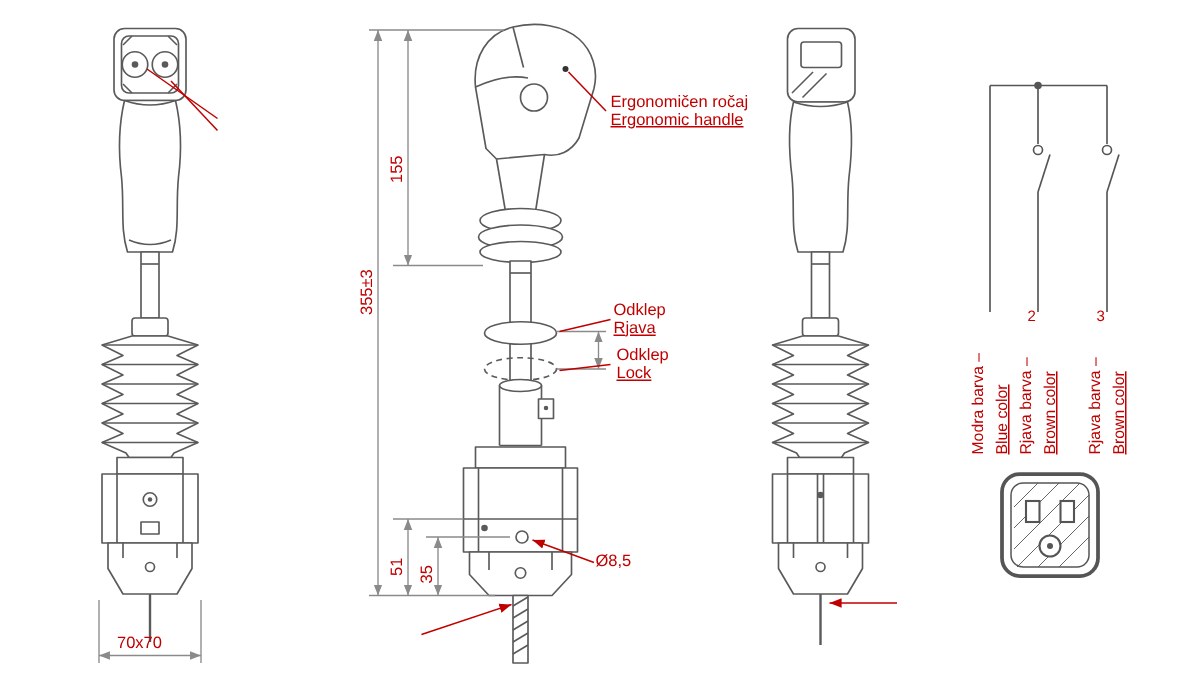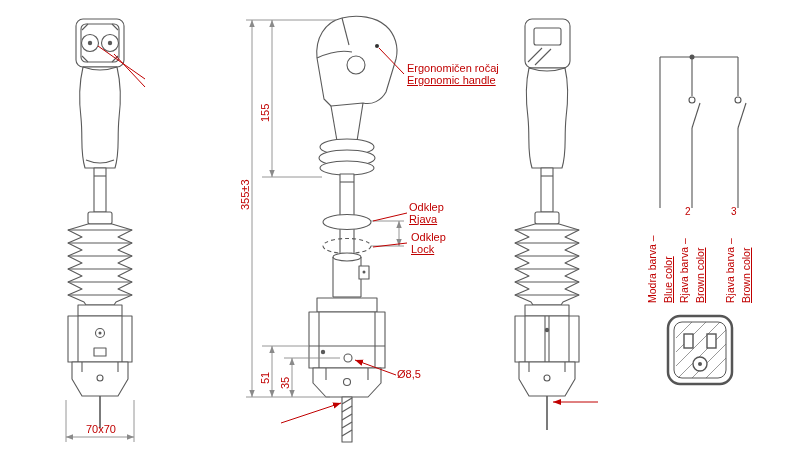--- a/index.html
+++ b/index.html
@@ -217,21 +217,21 @@
     <div class="en">Rjava</div>
   </div>
 
   <div class="ann" style="left:411px;top:232px">
     <div class="sl">Odklep</div>
     <div class="en">Lock</div>
   </div>
 
   <div class="dim" style="left:397px;top:368px">Ø8,5</div>
 
-  <div class="dim" style="left:78px;top:423px;width:46px;text-align:center">70x70</div>
+  <div class="dim" style="left:78px;top:423px;width:46px;">70x70</div>
 
 
 
 
   <div class="vlabel sl" style="left:646px;top:303px">Modra barva –</div>
   <div class="vlabel en" style="left:662px;top:303px">Blue color</div>
   <div class="vlabel sl" style="left:678px;top:303px">Rjava barva –</div>
   <div class="vlabel en" style="left:694px;top:303px">Brown color</div>
   <div class="vlabel sl" style="left:724px;top:303px">Rjava barva –</div>
   <div class="vlabel en" style="left:740px;top:303px">Brown color</div>

